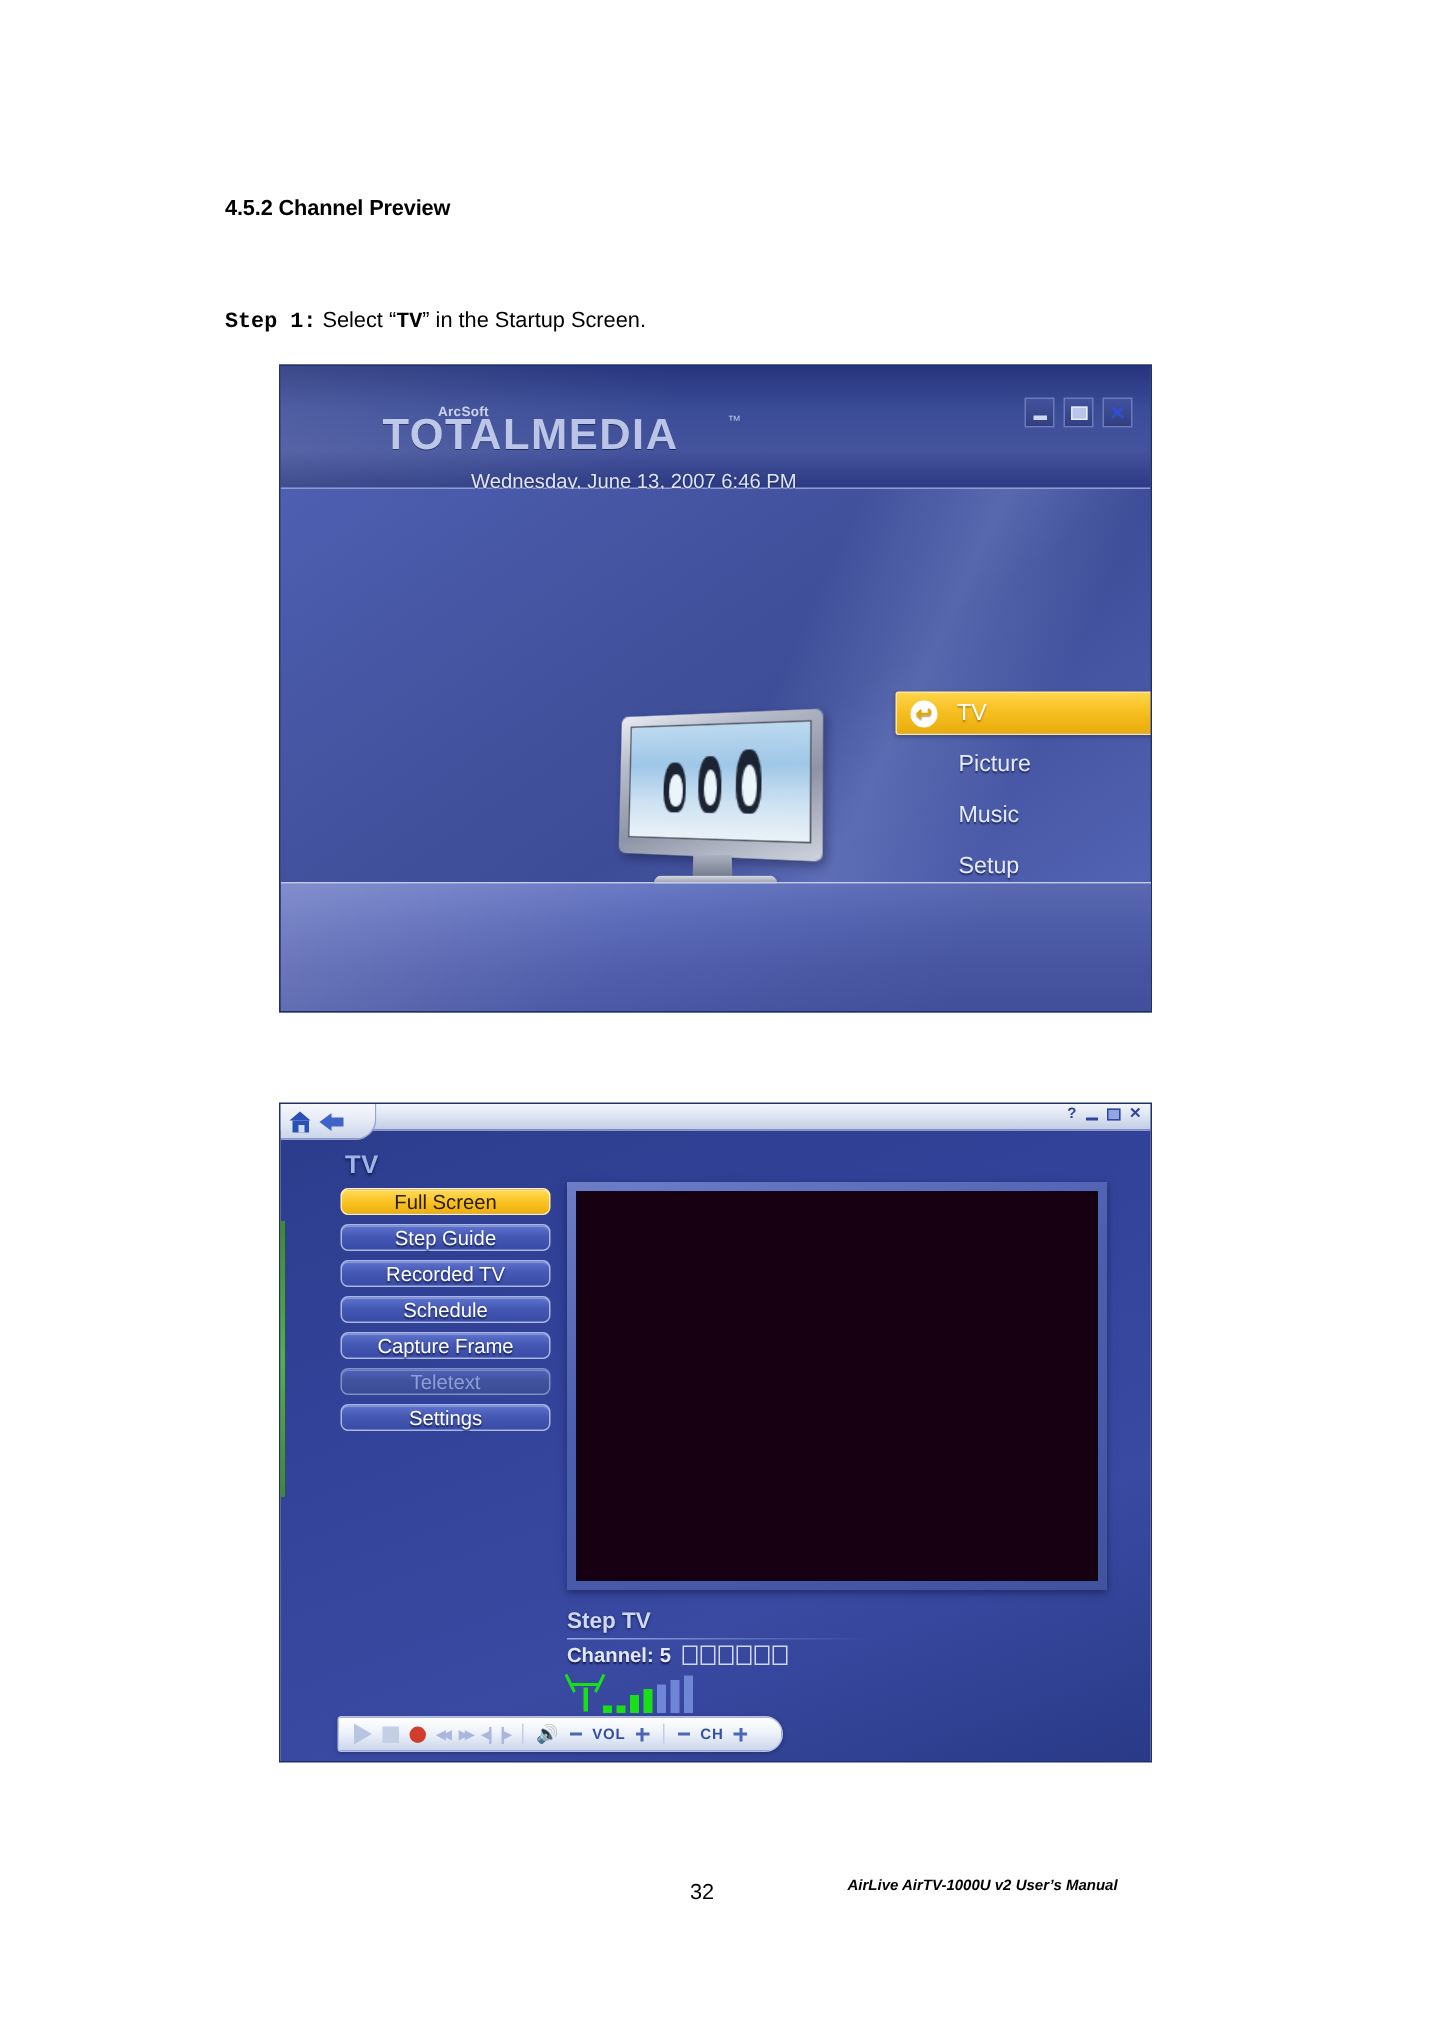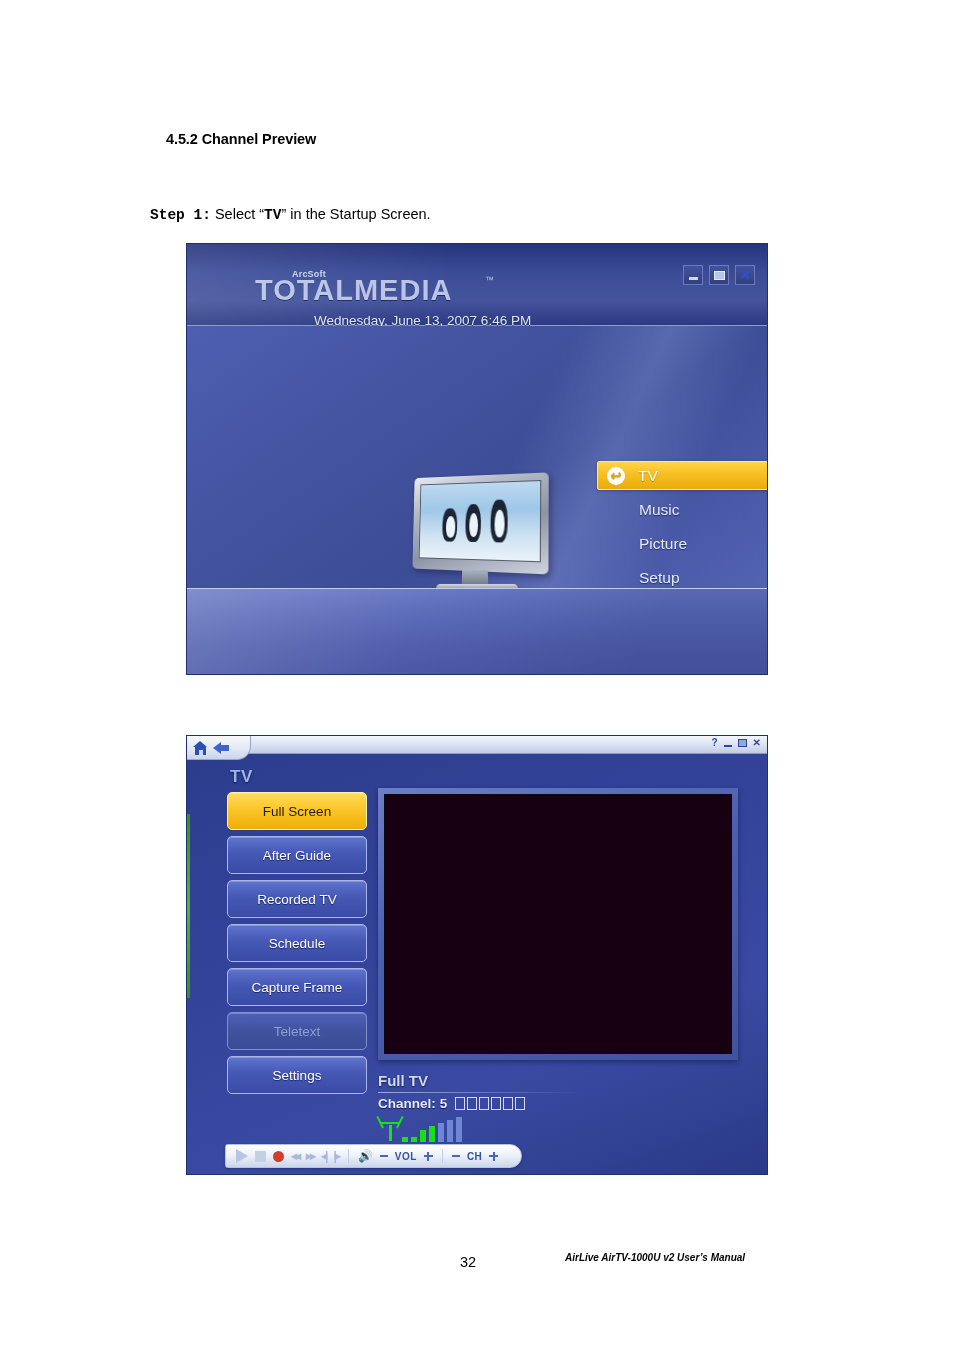--- a/index.html
+++ b/index.html
@@ -10,21 +10,21 @@
     font-family:"Liberation Sans", sans-serif;
     color:#000;
     position:relative;
     overflow:hidden;
   }
 
   
   .page { position:absolute; left:0; top:0; width:954px; height:1350px; }
 
   .heading {
-    position:absolute; left:166px; top:131px;
+    position:absolute; left:150px; top:131px;
     font-size:14.5px; font-weight:bold; letter-spacing:-0.1px;
   }
   .para {
     position:absolute; left:150px; top:150px; width:690px;
     font-size:14.5px; line-height:19px;
     text-align:justify; text-justify:inter-word;
   }
   .para b { font-weight:bold; }
 
   .step1 {
@@ -232,21 +232,21 @@
 
   .s2-tvtitle{
     position:absolute; left:43px; top:31px;
     font-size:17px; font-weight:bold; color:#9fb4ea;
     text-shadow:0 1px 2px rgba(10,18,60,.8);
     letter-spacing:.5px;
   }
 
   .s2-sidebar{ position:absolute; left:40px; top:56px; width:140px; }
   .side-btn{
-    height:38px; margin-bottom:6px;
+    height:18px; margin-bottom:6px;
     display:flex; align-items:center; justify-content:center;
     font-size:13.5px; color:#ffffff;
     background:linear-gradient(180deg,#5f74cf 0%,#4558b4 45%,#394ba5 100%);
     border:1px solid #aab7e6; border-radius:5px;
     text-shadow:0 1px 1px rgba(15,25,70,.8);
     box-shadow:inset 0 1px 0 rgba(255,255,255,.25);
   }
   .side-btn.active{
     background:linear-gradient(180deg,#ffdc5c 0%,#fbc62a 45%,#eeae08 100%);
     border:1px solid #fff0b0;
@@ -375,24 +375,24 @@
         <div class="tv-neck"></div>
         <div class="tv-base"></div>
       </div>
 
       <div class="s1-menu">
         <div class="menu-item active">
           <span class="menu-arrow">↩</span>
           <span>TV</span>
         </div>
         <div class="menu-item">
+          <span>Picture</span>
+        </div>
+        <div class="menu-item">
           <span>Music</span>
-        </div>
-        <div class="menu-item">
-          <span>Picture</span>
         </div>
         <div class="menu-item">
           <span>Setup</span>
         </div>
       </div>
 
     </div>
 
     <div class="s1-bottomband"></div>
   </div>
@@ -426,21 +426,21 @@
 
     <div class="s2-greenstrip"></div>
 
     <div class="s2-tvtitle">TV</div>
 
     <div class="s2-sidebar">
       <div class="side-btn active">
           <span>Full Screen</span>
         </div>
       <div class="side-btn">
-          <span>After Guide</span>
+          <span>Step Guide</span>
         </div>
       <div class="side-btn">
           <span>Recorded TV</span>
         </div>
       <div class="side-btn">
           <span>Schedule</span>
         </div>
       <div class="side-btn">
           <span>Capture Frame</span>
         </div>
@@ -449,21 +449,21 @@
         </div>
       <div class="side-btn">
           <span>Settings</span>
         </div>
     </div>
 
     <div class="s2-videoframe">
       <div class="s2-video"></div>
     </div>
 
-    <div class="s2-livetv">Full TV</div>
+    <div class="s2-livetv">Step TV</div>
     <div class="s2-underline"></div>
 
     <div class="s2-channel">
       <span>Channel:</span>
       <span>5</span>
       <span class="tofu-row">
         <span class="tofu"></span>
         <span class="tofu"></span>
         <span class="tofu"></span>
         <span class="tofu"></span>

